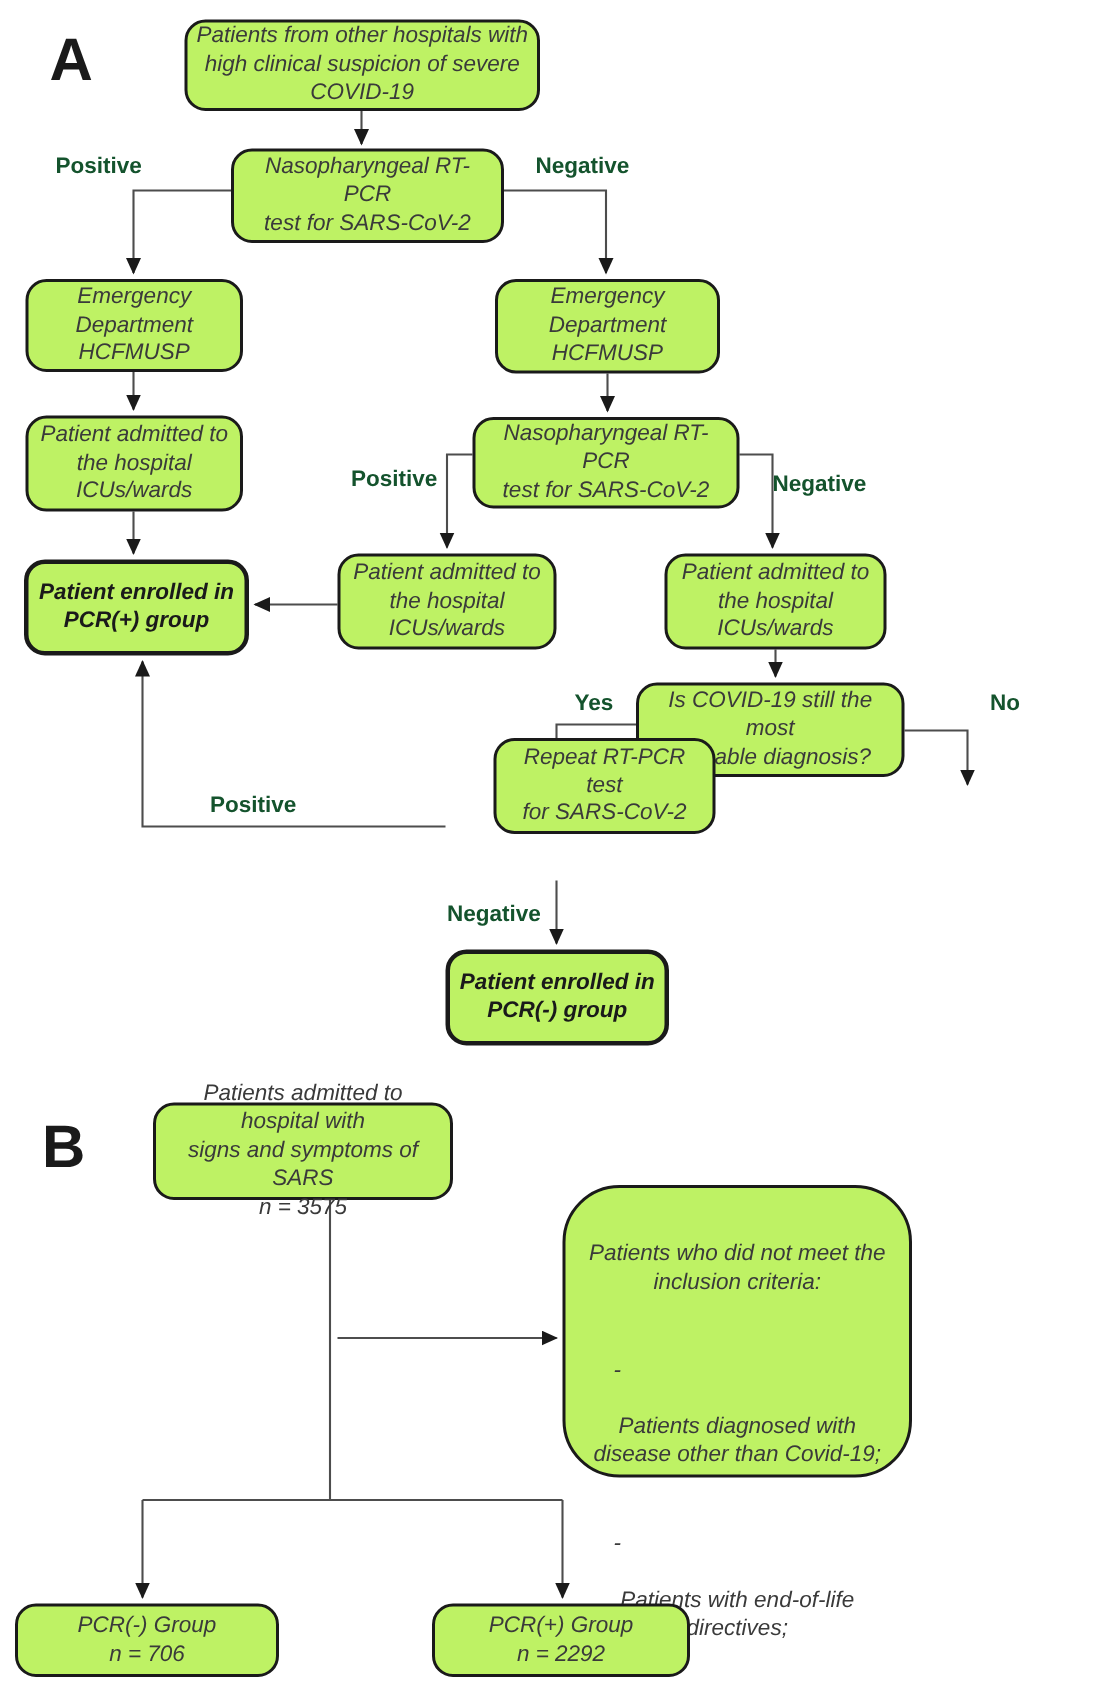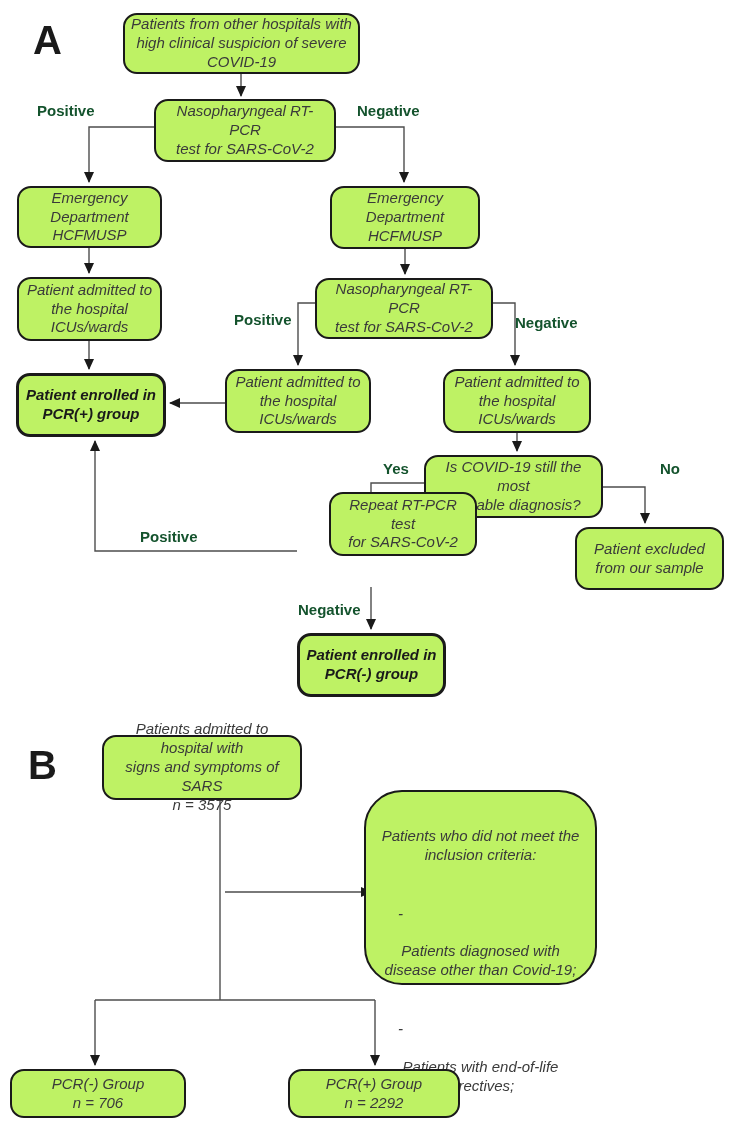--- a/index.html
+++ b/index.html
@@ -100,41 +100,39 @@
   <div class="box" style="left:225px;top:369px;width:146px;height:64px;">Patient admitted to
 the hospital
 ICUs/wards</div>
   <div class="box" style="left:443px;top:369px;width:148px;height:64px;">Patient admitted to
 the hospital
 ICUs/wards</div>
   <div class="box" style="left:424px;top:455px;width:179px;height:63px;">Is COVID-19 still the most
 probable diagnosis?</div>
   <div class="box" style="left:297px;top:492px;width:148px;height:64px;margin-left:32px;">Repeat RT-PCR test
 for SARS-CoV-2</div>
-  <div class="box" style="left:575px;top:527px;width:149px;height:63px;">Patient excluded
-from our sample</div>
   <div class="box bold" style="left:297px;top:633px;width:149px;height:64px;">Patient enrolled in
 PCR(-) group</div>
 
   <div class="edge-label" style="left:37px;top:102px;">Positive</div>
   <div class="edge-label" style="left:357px;top:102px;">Negative</div>
   <div class="edge-label" style="left:234px;top:311px;">Positive</div>
   <div class="edge-label" style="left:515px;top:314px;">Negative</div>
   <div class="edge-label" style="left:383px;top:460px;text-align:right;">Yes</div>
   <div class="edge-label" style="left:621px;top:460px;margin-left:39px;">No</div>
   <div class="edge-label" style="left:140px;top:528px;">Positive</div>
   <div class="edge-label" style="left:298px;top:601px;">Negative</div>
 
   <div class="panel-letter" style="left:28px;top:745px;">B</div>
 
   <div class="box" style="left:102px;top:735px;width:200px;height:65px;">Patients admitted to hospital with
 signs and symptoms of SARS
 n = 3575</div>
 
-  <div class="box big-round" style="left:364px;top:790px;width:233px;height:195px;">
+  <div class="box big-round" style="left:375px;top:790px;width:233px;height:195px;">
     <div class="excl-header">Patients who did not meet the
 inclusion criteria:</div>
     <div class="excl-bullet">
       <span class="dash">-</span>
       <span>Patients diagnosed with
 disease other than Covid-19;</span>
     </div>
     <div class="excl-bullet">
       <span class="dash">-</span>
       <span>Patients with end-of-life

